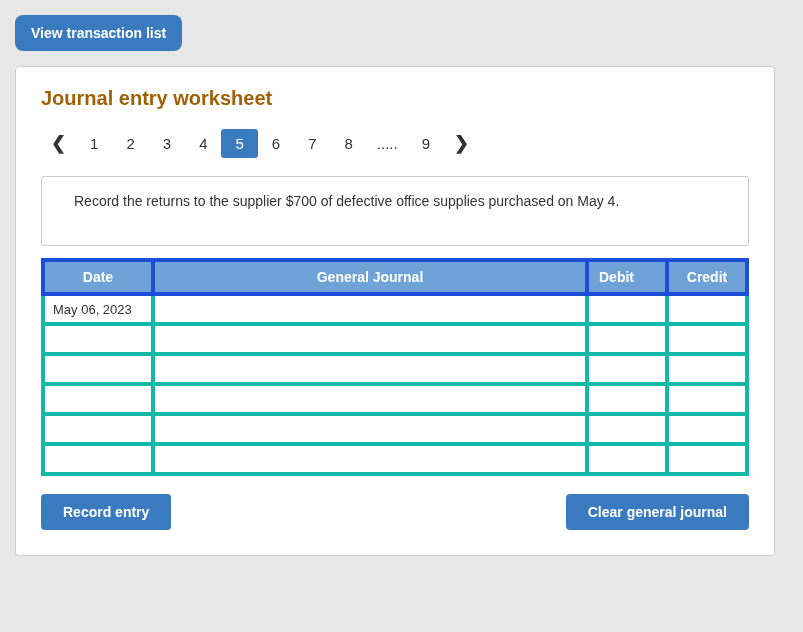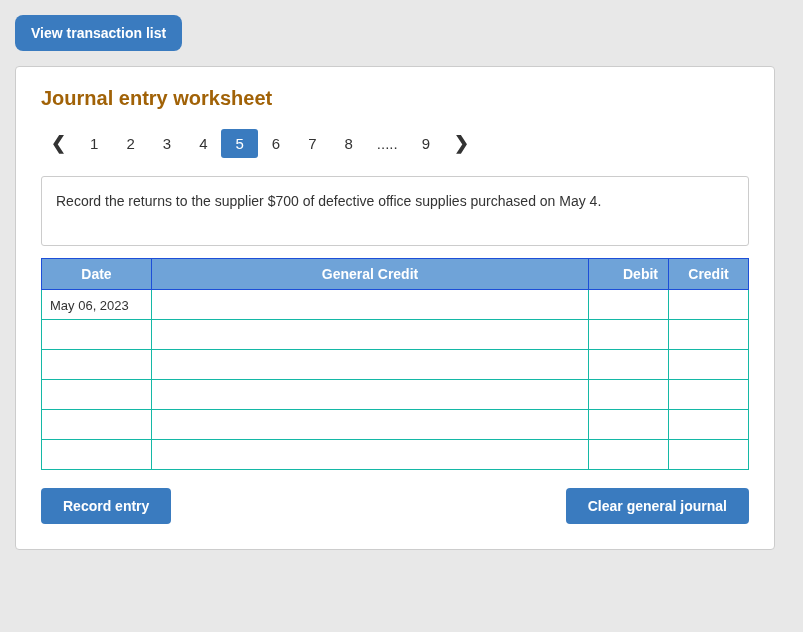--- a/index.html
+++ b/index.html
@@ -80,21 +80,21 @@
     }
 
     .page-dots {
       padding: 6px 10px;
       color: #333;
       font-size: 15px;
     }
 
     .instruction-box {
       border: 1px solid #ccc;
-      padding: 14px 14px;
+      padding: 14px 32px;
       margin-bottom: 12px;
       min-height: 70px;
       border-radius: 3px;
       color: #333;
       font-size: 14px;
       line-height: 1.5;
     }
 
     .note-text {
       color: #c0392b;
@@ -108,43 +108,43 @@
       border-collapse: collapse;
       border: 1px solid #8ab0d8;
       margin-bottom: 18px;
     }
 
     .journal-table thead tr th {
       background-color: #6fa3d8;
       color: #fff;
       font-weight: bold;
       padding: 7px 10px;
-      border: 1px solid #1d4ed8;
+      border: 4px solid #1d4ed8;
       text-align: center;
       font-size: 14px;
     }
 
     .journal-table thead tr th.col-date {
       width: 110px;
       text-align: center;
     }
     .journal-table thead tr th.col-journal {
       text-align: center;
     }
     .journal-table thead tr th.col-debit {
       width: 80px;
-      text-align: right;
+      text-align: left;
     }
     .journal-table thead tr th.col-credit {
       width: 80px;
       text-align: center;
     }
 
     .journal-table tbody tr td {
-      border: 1px solid #14b8a6;
+      border: 4px solid #14b8a6;
       padding: 0;
       height: 30px;
       vertical-align: middle;
     }
 
     .journal-table tbody tr td input {
       width: 100%;
       height: 100%;
       border: none;
       outline: none;
@@ -208,21 +208,21 @@
 
   <div class="instruction-box">
     <span>Record the returns to the supplier $700 of defective office supplies purchased on May 4.</span>
   </div>
 
 
   <table class="journal-table">
     <thead>
       <tr>
         <th class="col-date">Date</th>
-        <th class="col-journal">General Credit</th>
+        <th class="col-journal">General Journal</th>
         <th class="col-debit">Debit</th>
         <th class="col-credit">Credit</th>
       </tr>
     </thead>
     <tbody>
       <tr>
         <td>
           <span class="cell-date-filled">May 06, 2023</span>
         </td>
         <td>

